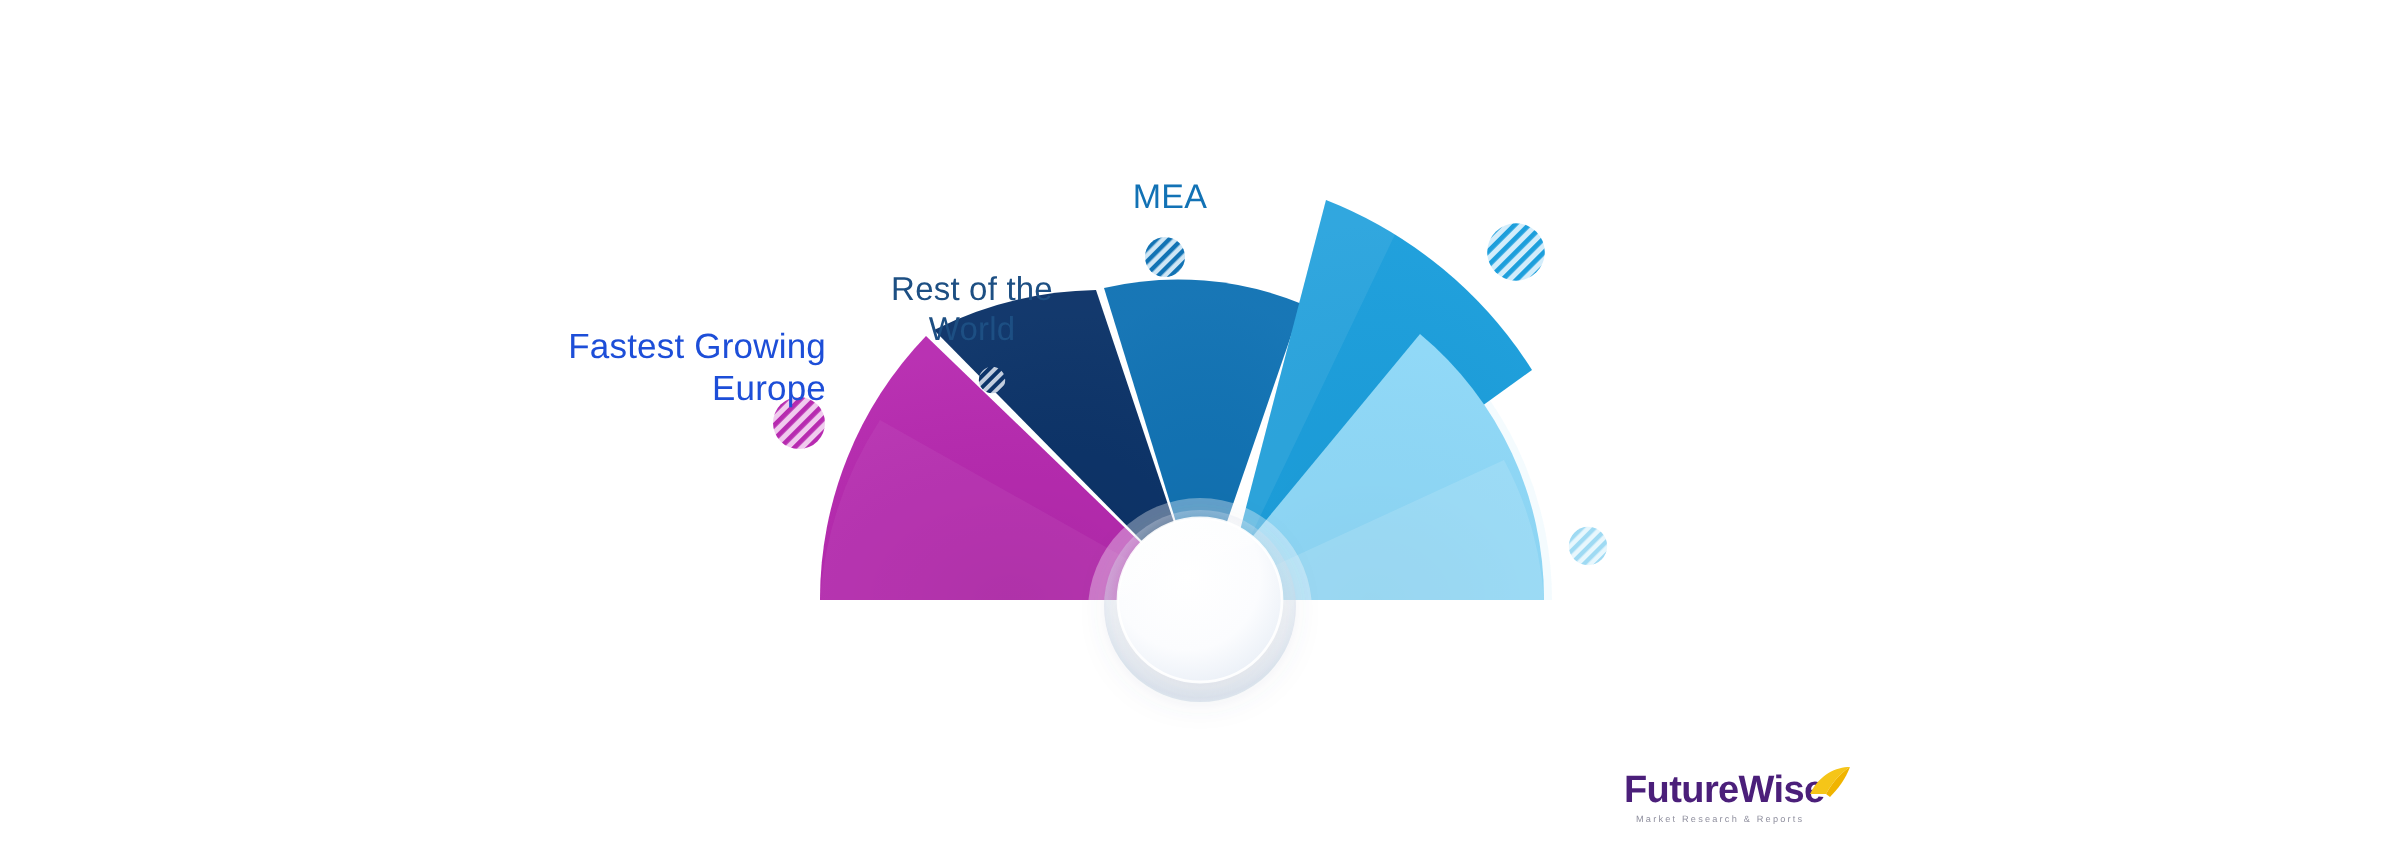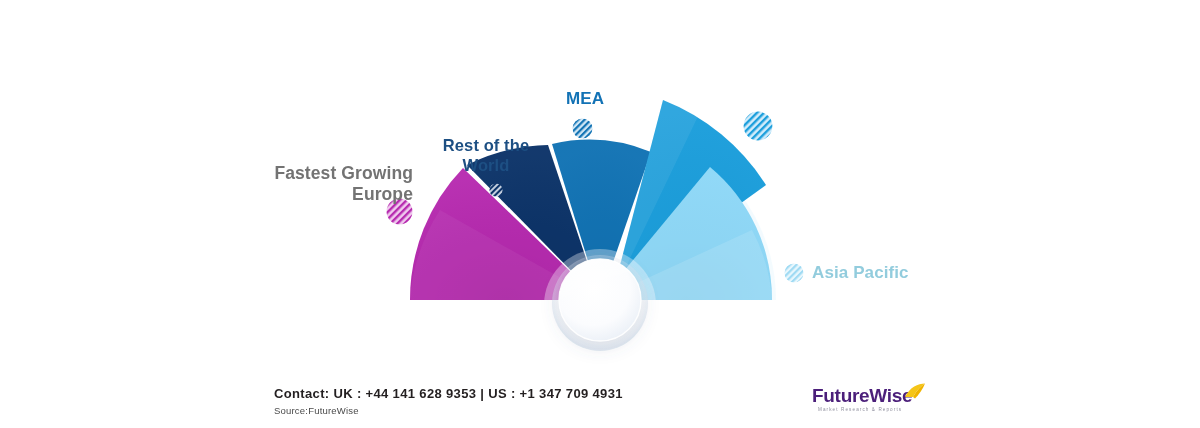--- a/index.html
+++ b/index.html
@@ -23,33 +23,33 @@
   .chart-svg {
     position: absolute;
     left: 0; top: 0;
     width: 1200px;
     height: 428px;
   }
 
   
   .lbl {
     position: absolute;
-    font-weight: bold;
+    font-weight: normal;
     line-height: 1.22;
     white-space: pre-line;
     letter-spacing: 0.1px;
   }
 
   .lbl-europe {
     right: 787px;
     top: 163px;
     width: 190px;
     text-align: right;
     font-size: 17.5px;
-    color: #737373;
+    color: #1d4ed8;
   }
   .lbl-row {
     left: 428px;
     top: 119px;
     width: 116px;
     text-align: center;
     font-size: 16.5px;
     color: #1d4f83;
     margin-top: 16px;
   }
@@ -261,26 +261,21 @@
 
   <div class="lbl lbl-europe">Fastest Growing
 Europe</div>
 
   <div class="lbl lbl-row">Rest of the
 World</div>
 
   <div class="lbl lbl-mea">MEA</div>
 
 
-  <div class="lbl lbl-ap">Asia Pacific</div>
-
-  <div class="footer">
-    <div class="contact-line">Contact:   UK :  +44 141 628 9353   |   US :   +1 347 709 4931</div>
-    <div class="source-line">Source:FutureWise</div>
-  </div>
+
 
   <div class="logo">
     <div class="logo-word">FutureWise</div>
     <svg class="logo-swoosh" viewBox="0 0 22 18">
       <path d="M1,14 C6,4 14,0.5 21,0.5 C17,3 12.5,7.5 9,14 Z" fill="#f5c518"></path>
       <path d="M9,14 C12.5,7.5 17,3 21,0.5 C19,6 15,11.5 11,15.5 Z" fill="#f0b400"></path>
     </svg>
     <div class="logo-tag">Market Research &amp; Reports</div>
   </div>
 

